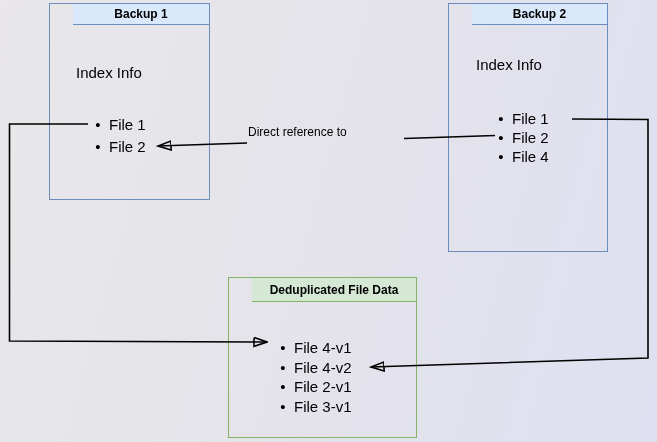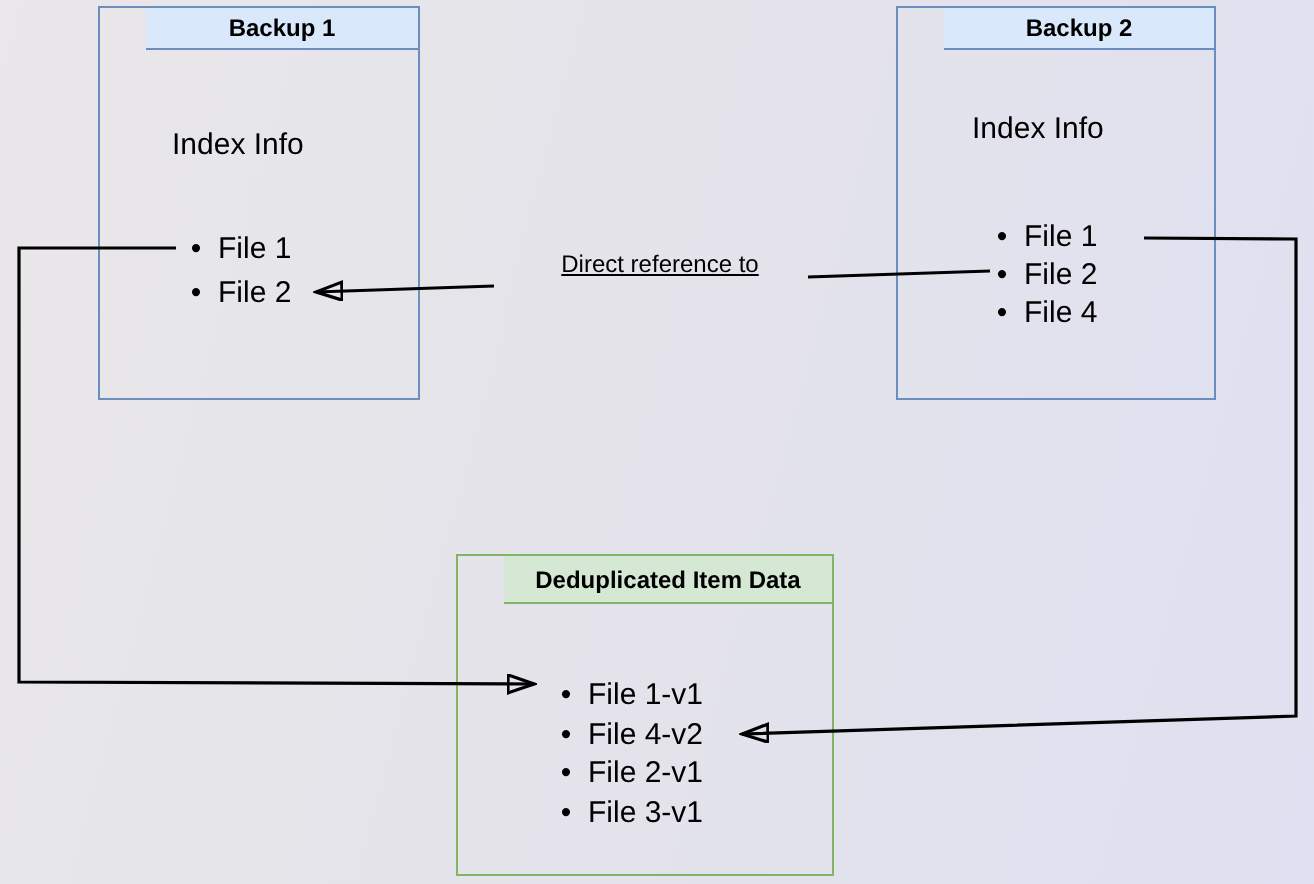--- a/index.html
+++ b/index.html
@@ -38,21 +38,20 @@
     justify-content: center;
     font-size: 12px;
     font-weight: bold;
     border-bottom: 1.4px solid;
   }
   .blue  .box-header { background: var(--blue-fill);  border-color: var(--blue-border);  height: 21px; }
   .green .box-header { background: var(--green-fill); border-color: var(--green-border); height: 24px; }
   .section-label {
     position: absolute;
     font-size: 15px;
-    margin-left: 10px;
   }
   .file-list {
     position: absolute;
     display: flex;
     flex-direction: column;
   }
   .file-item {
     display: flex;
     align-items: center;
     font-size: 15px;
@@ -65,25 +64,23 @@
     width: 14px;
     text-align: center;
     flex: 0 0 14px;
   }
   .file-text { padding-left: 4px; white-space: nowrap; }
   .edge-label {
     position: absolute;
     left: 248px;
     top: 124px;
     width: 164px;
-    text-align: center;
     font-size: 12px;
     line-height: 17px;
     z-index: 6;
-    text-decoration: underline;
   }
   .arrow-layer {
     position: absolute;
     inset: 0;
     z-index: 5;
     pointer-events: none;
   }
   .arrow-layer path {
     stroke: var(--arrow-color);
     stroke-width: 1.6;
@@ -106,21 +103,21 @@
         <span class="bullet">•</span>
         <span class="file-text">File 1</span>
       </div>
       <div class="file-item">
         <span class="bullet">•</span>
         <span class="file-text">File 2</span>
       </div>
     </div>
   </div>
 
-  <div class="box blue" style="left:448px; top:3px; width:160px; height:197px;">
+  <div class="box blue" style="left:448px; top:3px; width:160px; height:249px;">
     <div class="box-header">
       <span>Backup 2</span>
     </div>
     <div class="section-label" style="left:27px; top:52px;">Index Info</div>
     <div class="file-list lh19" style="left:45px; top:105px;">
       <div class="file-item">
         <span class="bullet">•</span>
         <span class="file-text">File 1</span>
       </div>
       <div class="file-item">
@@ -129,26 +126,26 @@
       </div>
       <div class="file-item">
         <span class="bullet">•</span>
         <span class="file-text">File 4</span>
       </div>
     </div>
   </div>
 
   <div class="box green" style="left:228px; top:277px; width:189px; height:161px;">
     <div class="box-header">
-      <span>Deduplicated Item Data</span>
+      <span>Deduplicated File Data</span>
     </div>
     <div class="file-list lh195" style="left:47px; top:60px;">
       <div class="file-item">
         <span class="bullet">•</span>
-        <span class="file-text">File 1-v1</span>
+        <span class="file-text">File 4-v1</span>
       </div>
       <div class="file-item">
         <span class="bullet">•</span>
         <span class="file-text">File 4-v2</span>
       </div>
       <div class="file-item">
         <span class="bullet">•</span>
         <span class="file-text">File 2-v1</span>
       </div>
       <div class="file-item">

